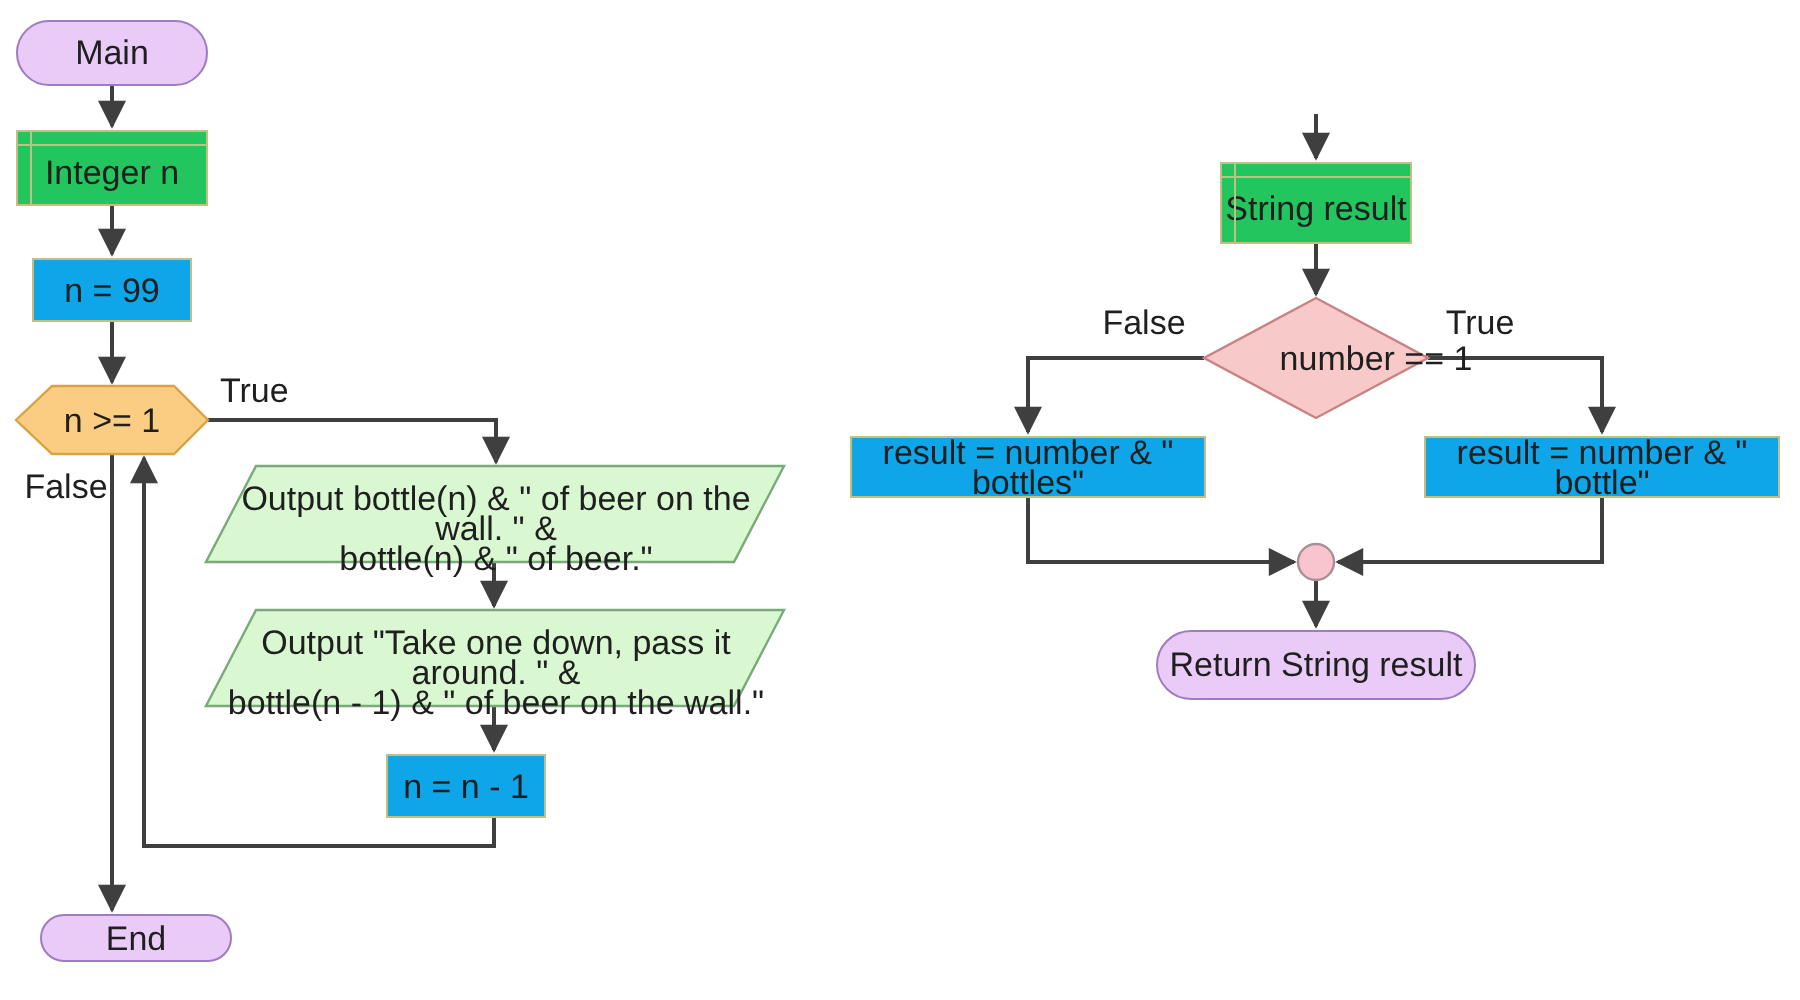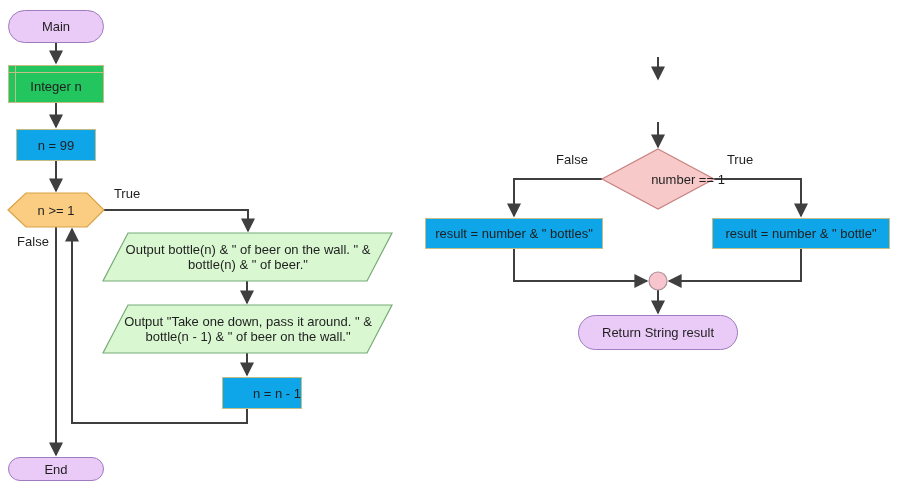--- a/index.html
+++ b/index.html
@@ -1,17 +1,17 @@
 <!DOCTYPE html>
 <html><head>
 <meta charset="utf-8">
 <style>
   html,body{margin:0;padding:0;background:#ffffff;}
   .canvas{position:relative;width:900px;height:500px;background:#ffffff;overflow:hidden;
-          font-family:"Liberation Sans",sans-serif;color:#1f1f1f;font-size:13px;}
+          font-family:"Liberation Sans",sans-serif;color:#1f1f1f;font-size:17px;}
   svg.overlay{position:absolute;left:0;top:0;z-index:1;}
   .node{position:absolute;z-index:2;display:flex;align-items:center;justify-content:center;
         text-align:center;box-sizing:border-box;white-space:pre-line;line-height:15px;}
   .oval{background:#EACBF7;border:1px solid #9F7BC0;}
   .stmt{background:#0ea5e9;border:1px solid #C6BD85;}
   .decl{background:#22c55e;border:1px solid #C6BD85;}
   .decl .hline{position:absolute;left:0;right:0;top:6px;border-top:1px solid #C6BD85;height:0;}
   .decl .vline{position:absolute;top:0;bottom:0;left:6px;border-left:1px solid #C6BD85;width:0;}
   .shape-label{position:absolute;z-index:3;text-align:center;white-space:pre-line;line-height:15px;}
   .branch-label{position:absolute;z-index:3;text-align:center;}
@@ -70,29 +70,34 @@
 
   <div class="branch-label" style="left:110px;top:186px;width:34px;">True</div>
   <div class="branch-label" style="left:12px;top:234px;width:42px;">False</div>
 
   <div class="shape-label" style="left:103px;top:242px;width:290px;">Output bottle(n) &amp; " of beer on the wall. " &amp;
 bottle(n) &amp; " of beer."</div>
 
   <div class="shape-label" style="left:103px;top:314px;width:290px;">Output "Take one down, pass it around. " &amp;
 bottle(n - 1) &amp; " of beer on the wall."</div>
 
-  <div class="node stmt" style="left:222px;top:377px;width:80px;height:32px;justify-content:flex-end;">
+  <div class="node stmt" style="left:193px;top:377px;width:80px;height:32px;">
     <span>n = n - 1</span>
   </div>
 
-  <div class="node oval" style="left:8px;top:457px;width:96px;height:24px;border-radius:17px;">
+  <div class="node oval" style="left:20px;top:457px;width:96px;height:24px;border-radius:17px;">
     <span>End</span>
   </div>
 
 
+  <div class="node decl" style="left:610px;top:81px;width:96px;height:41px;padding-top:5px;">
+    <span class="hline"></span>
+    <span class="vline"></span>
+    <span>String result</span>
+  </div>
 
   <div class="shape-label" style="left:632px;top:172px;width:112px;">number == 1</div>
 
   <div class="branch-label" style="left:550px;top:152px;width:44px;">False</div>
   <div class="branch-label" style="left:722px;top:152px;width:36px;">True</div>
 
   <div class="node stmt" style="left:425px;top:218px;width:178px;height:31px;">
     <span>result = number &amp; " bottles"</span>
   </div>
 

